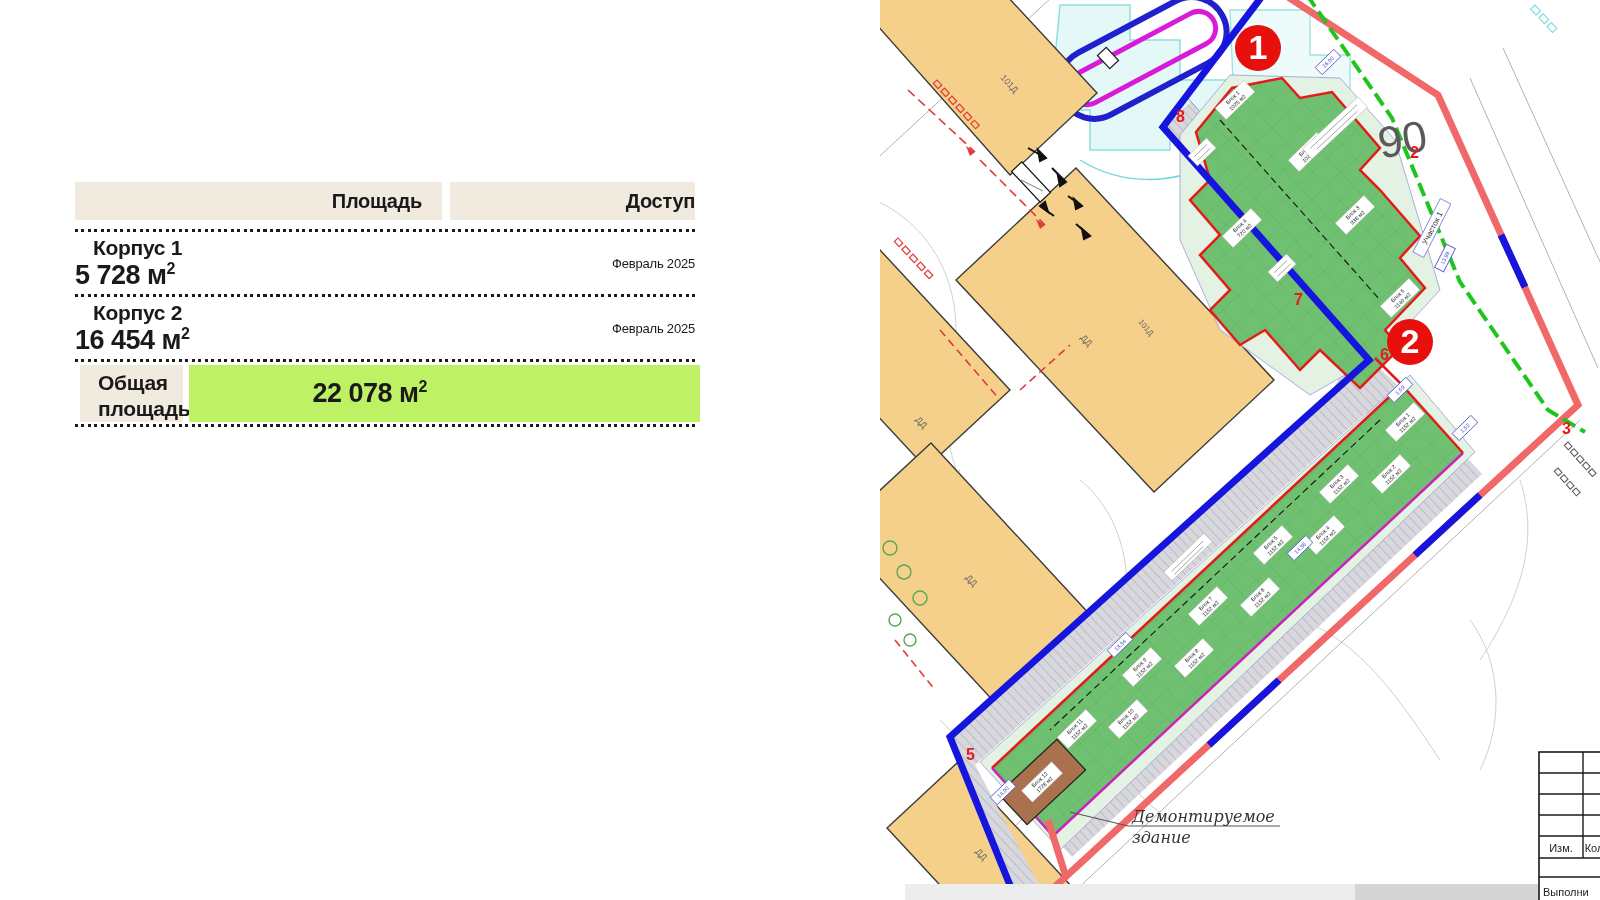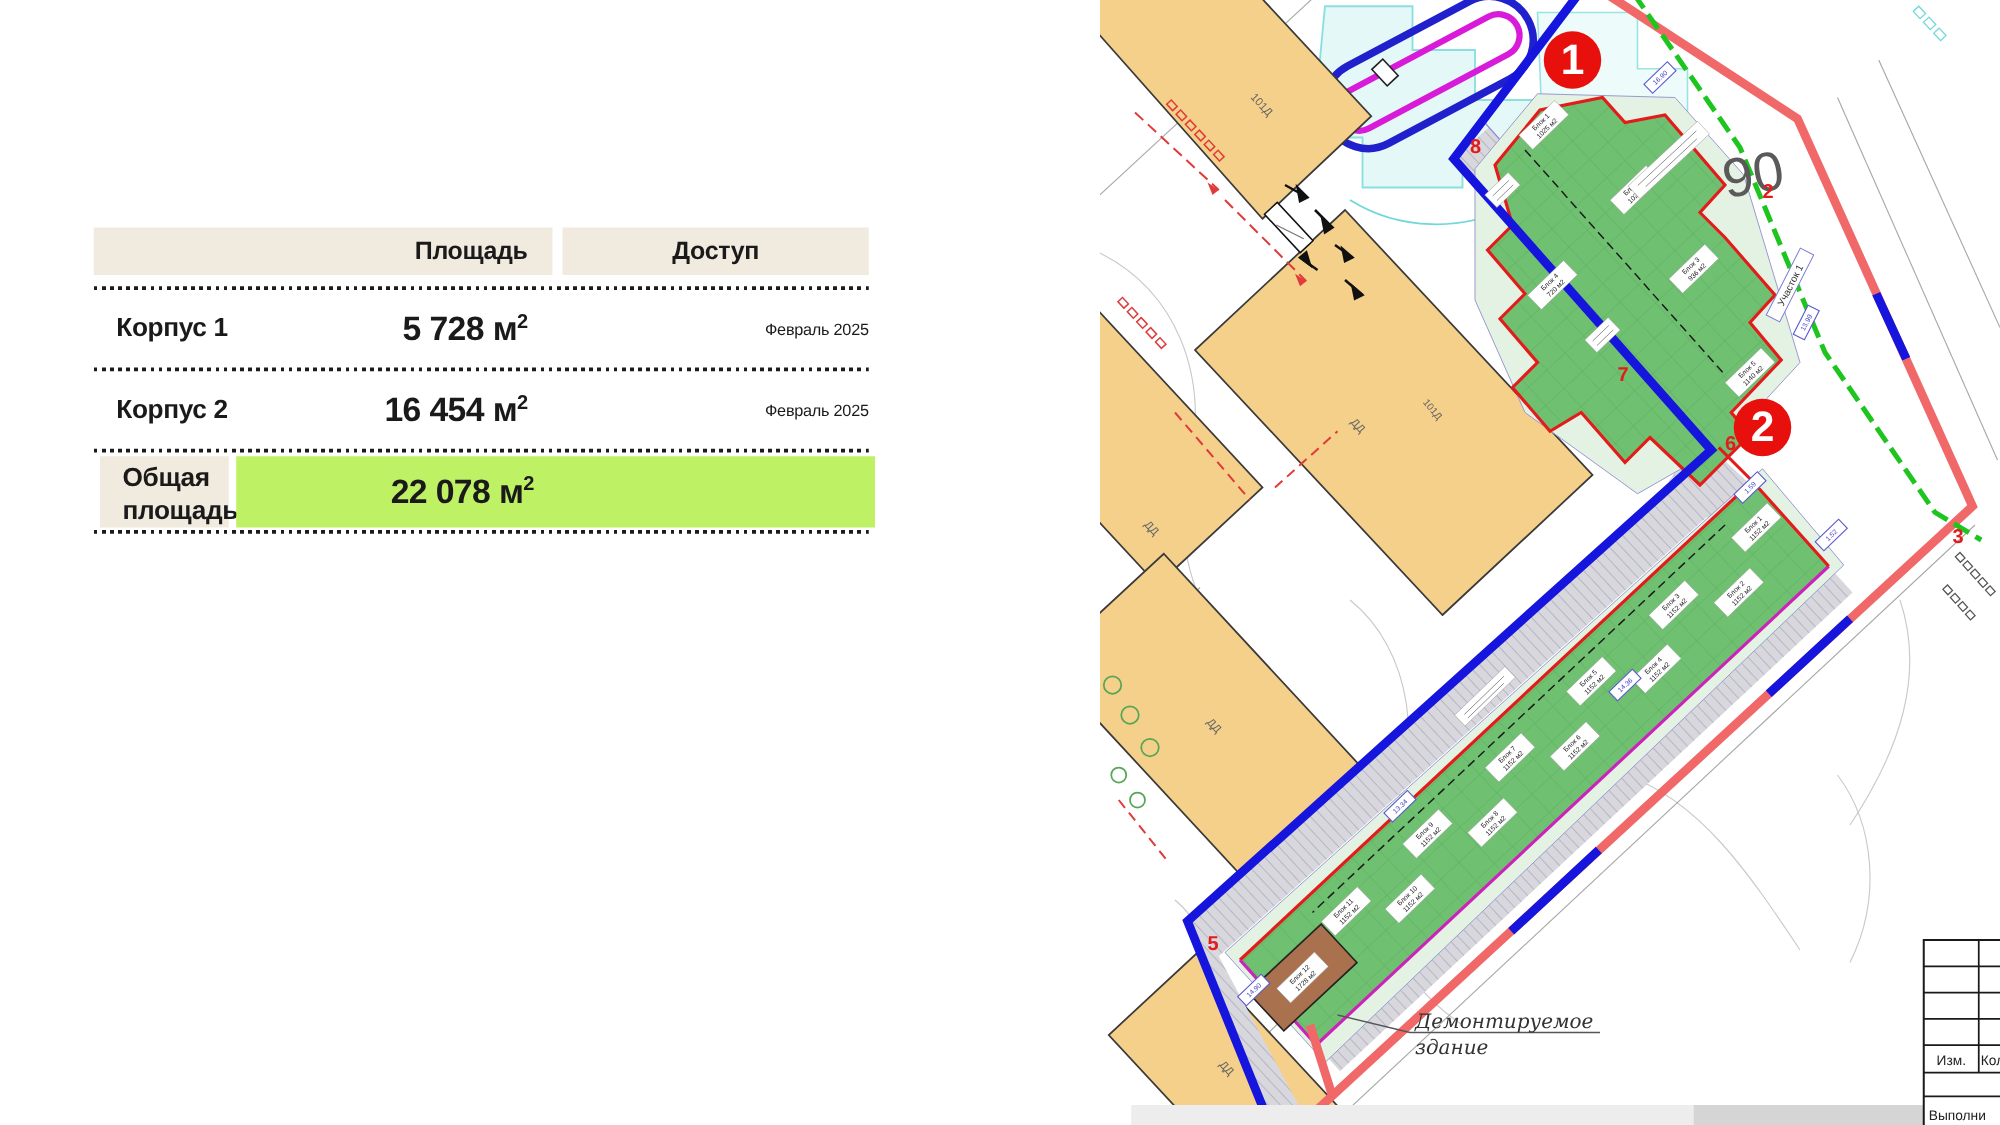--- a/index.html
+++ b/index.html
@@ -4,25 +4,25 @@
 <style>
   html,body{margin:0;padding:0;background:#ffffff;}
   body{width:1600px;height:900px;overflow:hidden;position:relative;
        font-family:"Liberation Sans","DejaVu Sans",sans-serif;color:#1a1a1a;}
 
   
   .areas-table{position:absolute;left:75px;top:182px;width:620px;}
   .t-header{display:grid;grid-template-columns:367px 245px;column-gap:8px;height:38px;}
   .t-header .hcell{background:#f1ebdf;font-weight:700;font-size:20px;line-height:38px;letter-spacing:-0.3px;}
   .t-header .hcell.area{text-align:right;padding-right:20px;box-sizing:border-box;}
-  .t-header .hcell.access{text-align:center;}
+  .t-header .hcell.access{text-align:right;}
   .dots{height:3px;margin:0;background-image:repeating-linear-gradient(90deg,#1b1b1b 0 3px,transparent 3px 6.5px);}
   .t-row{display:grid;grid-template-columns:367px 8px 245px;align-items:center;height:62px;}
   .t-row .namecell{font-weight:700;font-size:21px;letter-spacing:-0.3px;padding-left:18px;}
-  .t-row .firstcol{display:flex;justify-content:space-between;align-items:center;}
+  .t-row .firstcol{display:flex;justify-content:space-between;flex-direction:column;}
   .t-row .valcell{font-weight:700;font-size:27px;letter-spacing:-0.5px;padding-right:20px;}
   .t-row .valcell sup{font-size:16px;}
   .t-row .accesscell{font-size:13px;text-align:right;letter-spacing:-0.2px;}
   .t-total{display:grid;grid-template-columns:103px 6px 511px;height:56px;margin:3px 5px;}
   .t-total .labelcell{background:#f1ebdf;font-weight:700;font-size:21px;line-height:26px;letter-spacing:-0.3px;
                       padding:5px 0 0 18px;box-sizing:border-box;}
   .t-total .fillcell{background:#bef264;display:flex;align-items:center;}
   .t-total .totval{display:inline-block;width:238px;text-align:right;font-weight:700;font-size:27px;letter-spacing:-0.5px;}
   .t-total .totval sup{font-size:16px;}
   .gap{height:9px;}

